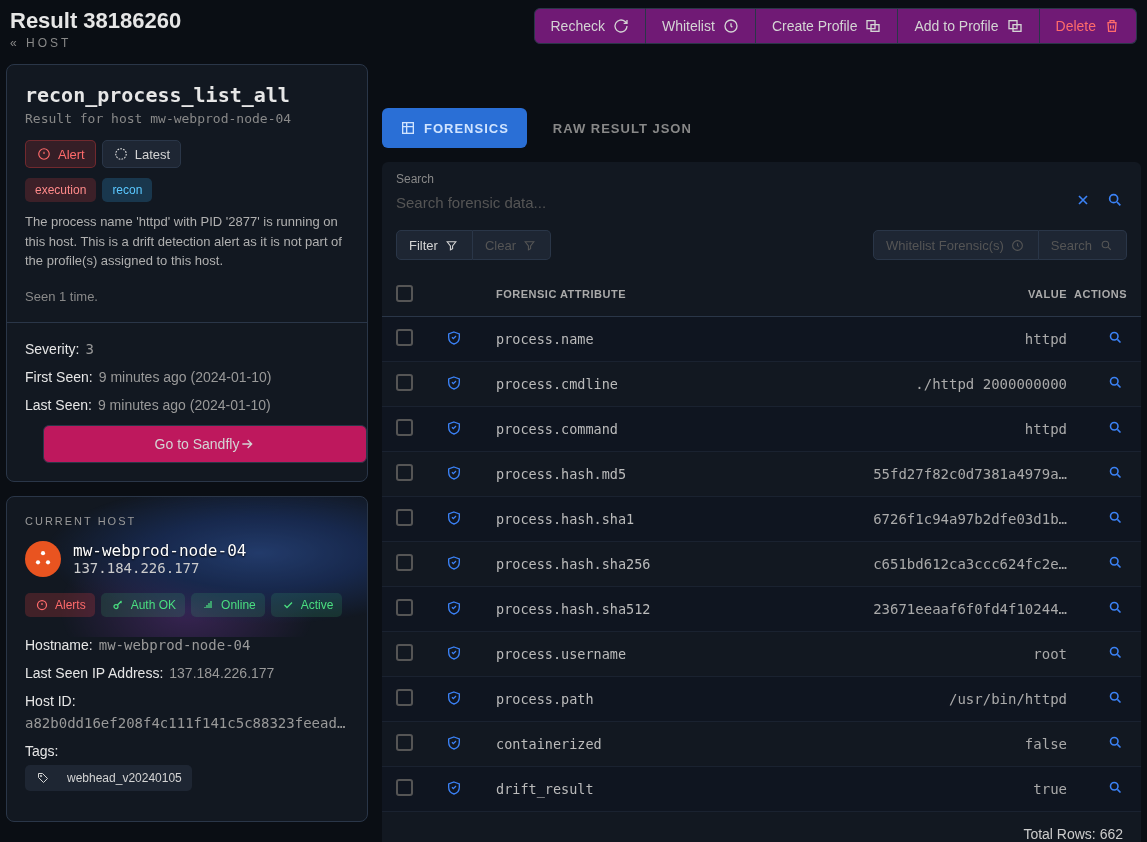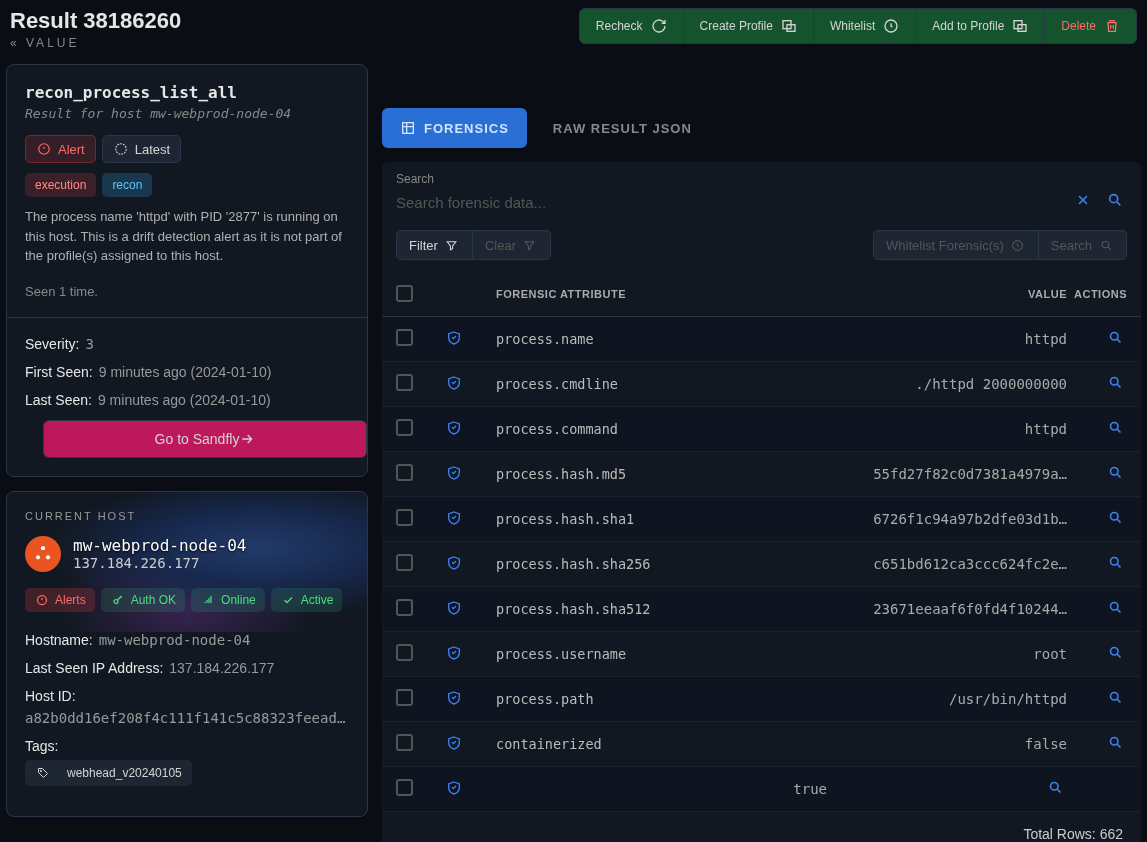--- a/index.html
+++ b/index.html
@@ -18,25 +18,25 @@
 .header {
   display: flex;
   justify-content: space-between;
   align-items: flex-start;
   padding: 8px 10px 0;
 }
 .header-left .title { font-size: 22px; font-weight: 600; color: #e6e6e6; }
 .header-left .back { font-size: 12px; letter-spacing: 3px; color: #888; margin-top: 2px; cursor: pointer; }
 .header-actions { display: flex; gap: 0; }
 .header-actions button {
-  background: #14532d;
+  background: #701a75;
   border: 1px solid #2a3648;
   color: #d4d4d4;
   padding: 9px 16px;
-  font-size: 12px;
+  font-size: 14px;
   cursor: pointer;
   display: inline-flex;
   align-items: center;
   gap: 8px;
 }
 .header-actions button:first-child { border-radius: 6px 0 0 6px; }
 .header-actions button:last-child { border-radius: 0 6px 6px 0; border-left: none; color: #ff6b6b; }
 .header-actions button:not(:first-child) { border-left: none; }
 .icon { display: inline-flex; width: 16px; height: 16px; align-items: center; justify-content: center; }
 
@@ -47,22 +47,22 @@
 
 
 .card {
   background: #121821;
   border: 1px solid #2a3648;
   border-radius: 8px;
   margin-bottom: 14px;
   overflow: hidden;
 }
 .card-pad { padding: 18px; }
-.card h2 { font-size: 16px; color: #e6e6e6; margin-bottom: 4px; }
-.card .sub { color: #888; font-size: 13px; margin-bottom: 14px; font-style: italic; }
+.card h2 { font-size: 20px; color: #e6e6e6; margin-bottom: 4px; }
+.card .sub { color: #888; font-size: 13px; margin-bottom: 14px; }
 
 .chips { display: flex; gap: 6px; flex-wrap: wrap; margin-bottom: 10px; }
 .chip {
   display: inline-flex;
   align-items: center;
   gap: 6px;
   padding: 5px 10px;
   border-radius: 5px;
   font-size: 13px;
   background: #1e2633;
@@ -199,46 +199,46 @@
   text-align: right; padding: 14px 18px; color: #ccc; font-size: 14px;
 }
 .ellipsis { overflow: hidden; text-overflow: ellipsis; white-space: nowrap; }
 </style>
 </head>
 <body>
 
 <div class="header">
   <div class="header-left">
     <div class="title">Result 38186260</div>
-    <div class="back">« VALUE</div>
+    <div class="back">« HOST</div>
   </div>
   <div class="header-actions">
     <button>
       <span>Recheck</span>
       <span class="icon">
         <svg viewBox="0 0 24 24" width="16" height="16" fill="none" stroke="currentColor" stroke-width="2">
             <path d="M21 12a9 9 0 1 1-3-6.7L21 8M21 3v5h-5"></path>
           </svg>
       </span>
     </button>
     <button>
+      <span>Whitelist</span>
+      <span class="icon">
+        <svg viewBox="0 0 24 24" width="16" height="16" fill="none" stroke="currentColor" stroke-width="2">
+            <circle cx="12" cy="12" r="9"></circle>
+            <path d="M12 8v4l2 2"></path>
+          </svg>
+      </span>
+    </button>
+    <button>
       <span>Create Profile</span>
       <span class="icon">
         <svg viewBox="0 0 24 24" width="16" height="16" fill="none" stroke="currentColor" stroke-width="2">
             <rect x="3" y="4" width="12" height="12"></rect>
             <rect x="9" y="10" width="12" height="10"></rect>
-          </svg>
-      </span>
-    </button>
-    <button>
-      <span>Whitelist</span>
-      <span class="icon">
-        <svg viewBox="0 0 24 24" width="16" height="16" fill="none" stroke="currentColor" stroke-width="2">
-            <circle cx="12" cy="12" r="9"></circle>
-            <path d="M12 8v4l2 2"></path>
           </svg>
       </span>
     </button>
     <button>
       <span>Add to Profile</span>
       <span class="icon">
         <svg viewBox="0 0 24 24" width="16" height="16" fill="none" stroke="currentColor" stroke-width="2">
             <rect x="3" y="4" width="12" height="12"></rect>
             <rect x="9" y="10" width="12" height="10"></rect>
           </svg>
@@ -691,20 +691,21 @@
     </span>
             </div>
             <div class="table-row">
     <span><span class="checkbox"></span></span>
     <span class="row-icon">
       <svg viewBox="0 0 24 24" width="16" height="16" fill="none" stroke="currentColor" stroke-width="2">
                   <path d="M12 3l8 3v5c0 5-3.5 9-8 10-4.5-1-8-5-8-10V6l8-3z"></path>
                   <path d="M9 11l2 2 4-4"></path>
                 </svg>
     </span>
+    <span class="attr mono">drift_result</span>
     <span class="col-value mono">true</span>
     <span class="col-actions">
       <button class="icon-btn">
         <span class="icon">
                     <svg viewBox="0 0 24 24" width="15" height="15" fill="none" stroke="currentColor" stroke-width="2.5">
                       <circle cx="10" cy="10" r="6"></circle>
                       <path d="M20 20l-5-5"></path>
                     </svg>
                   </span>
       </button>

